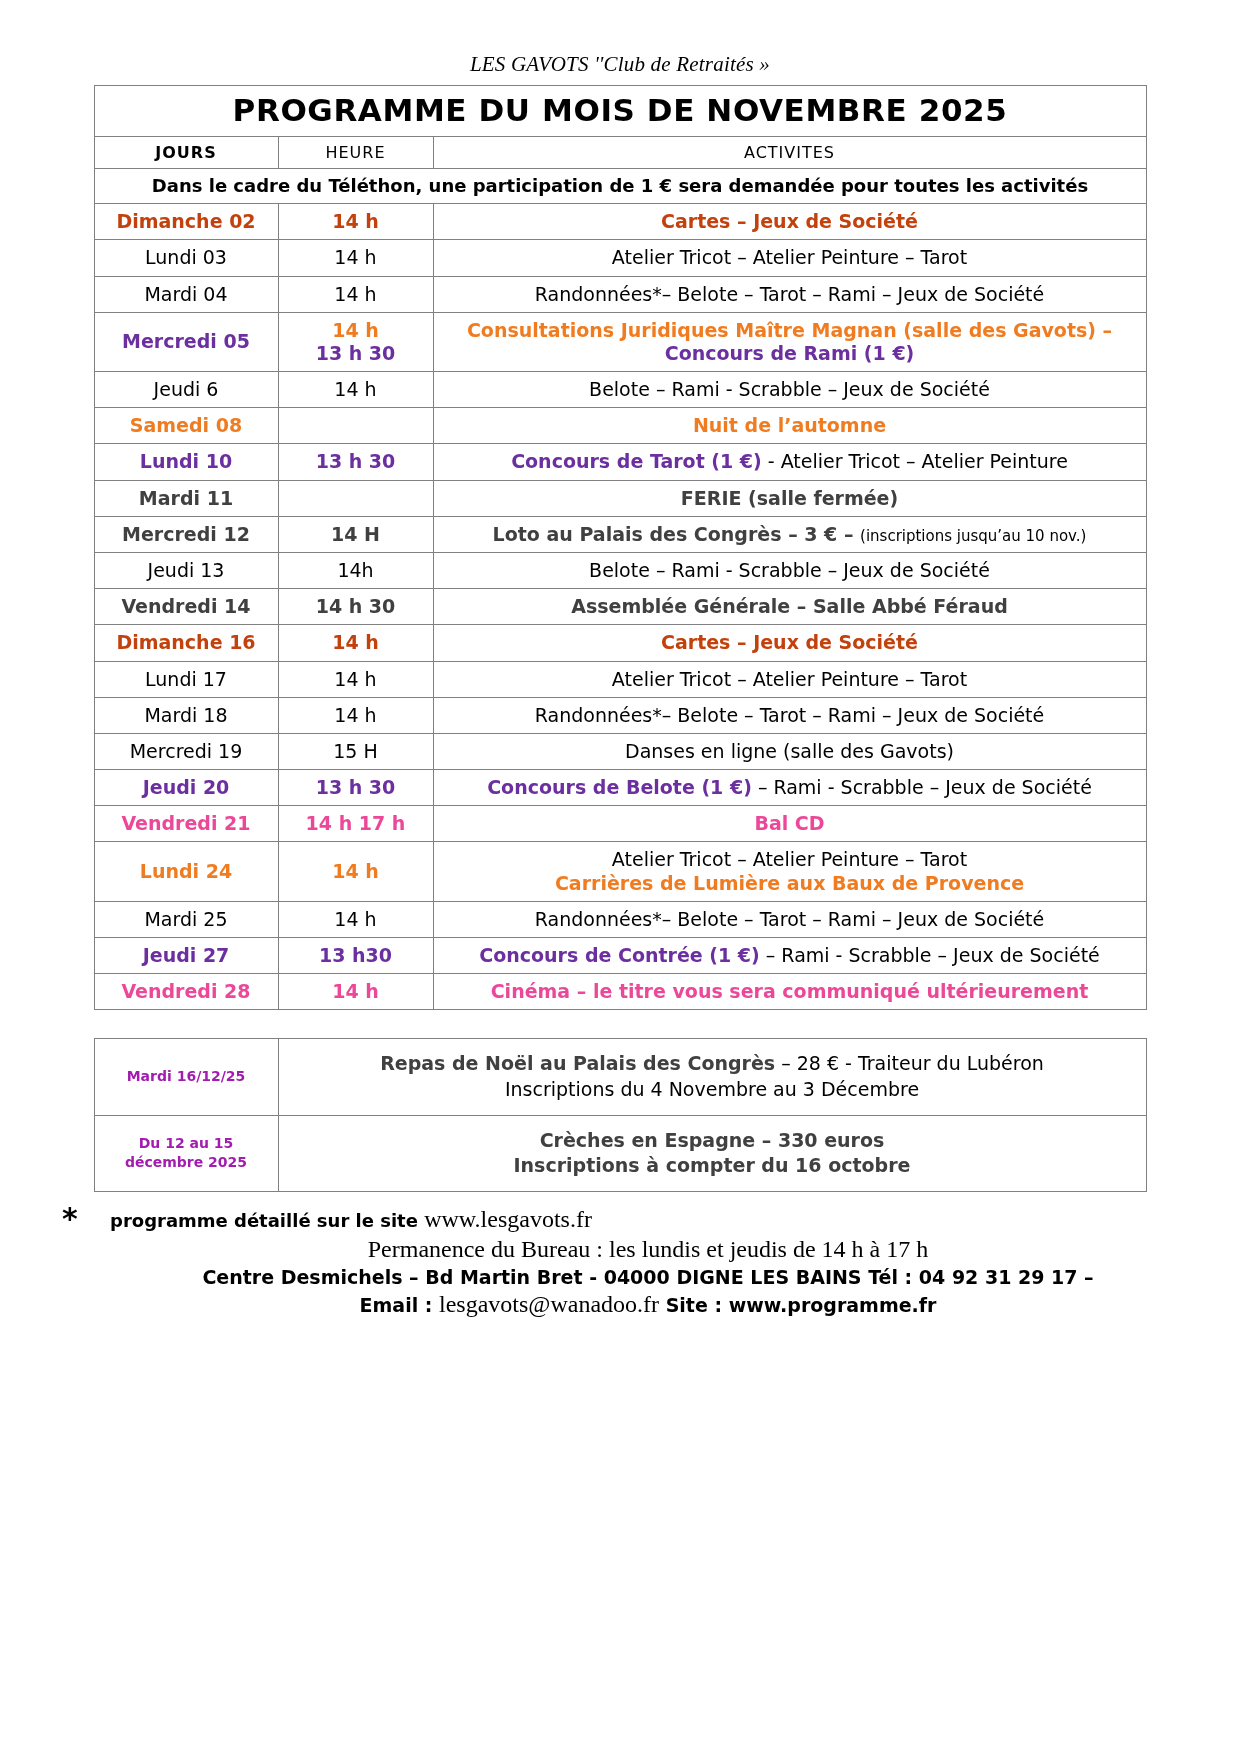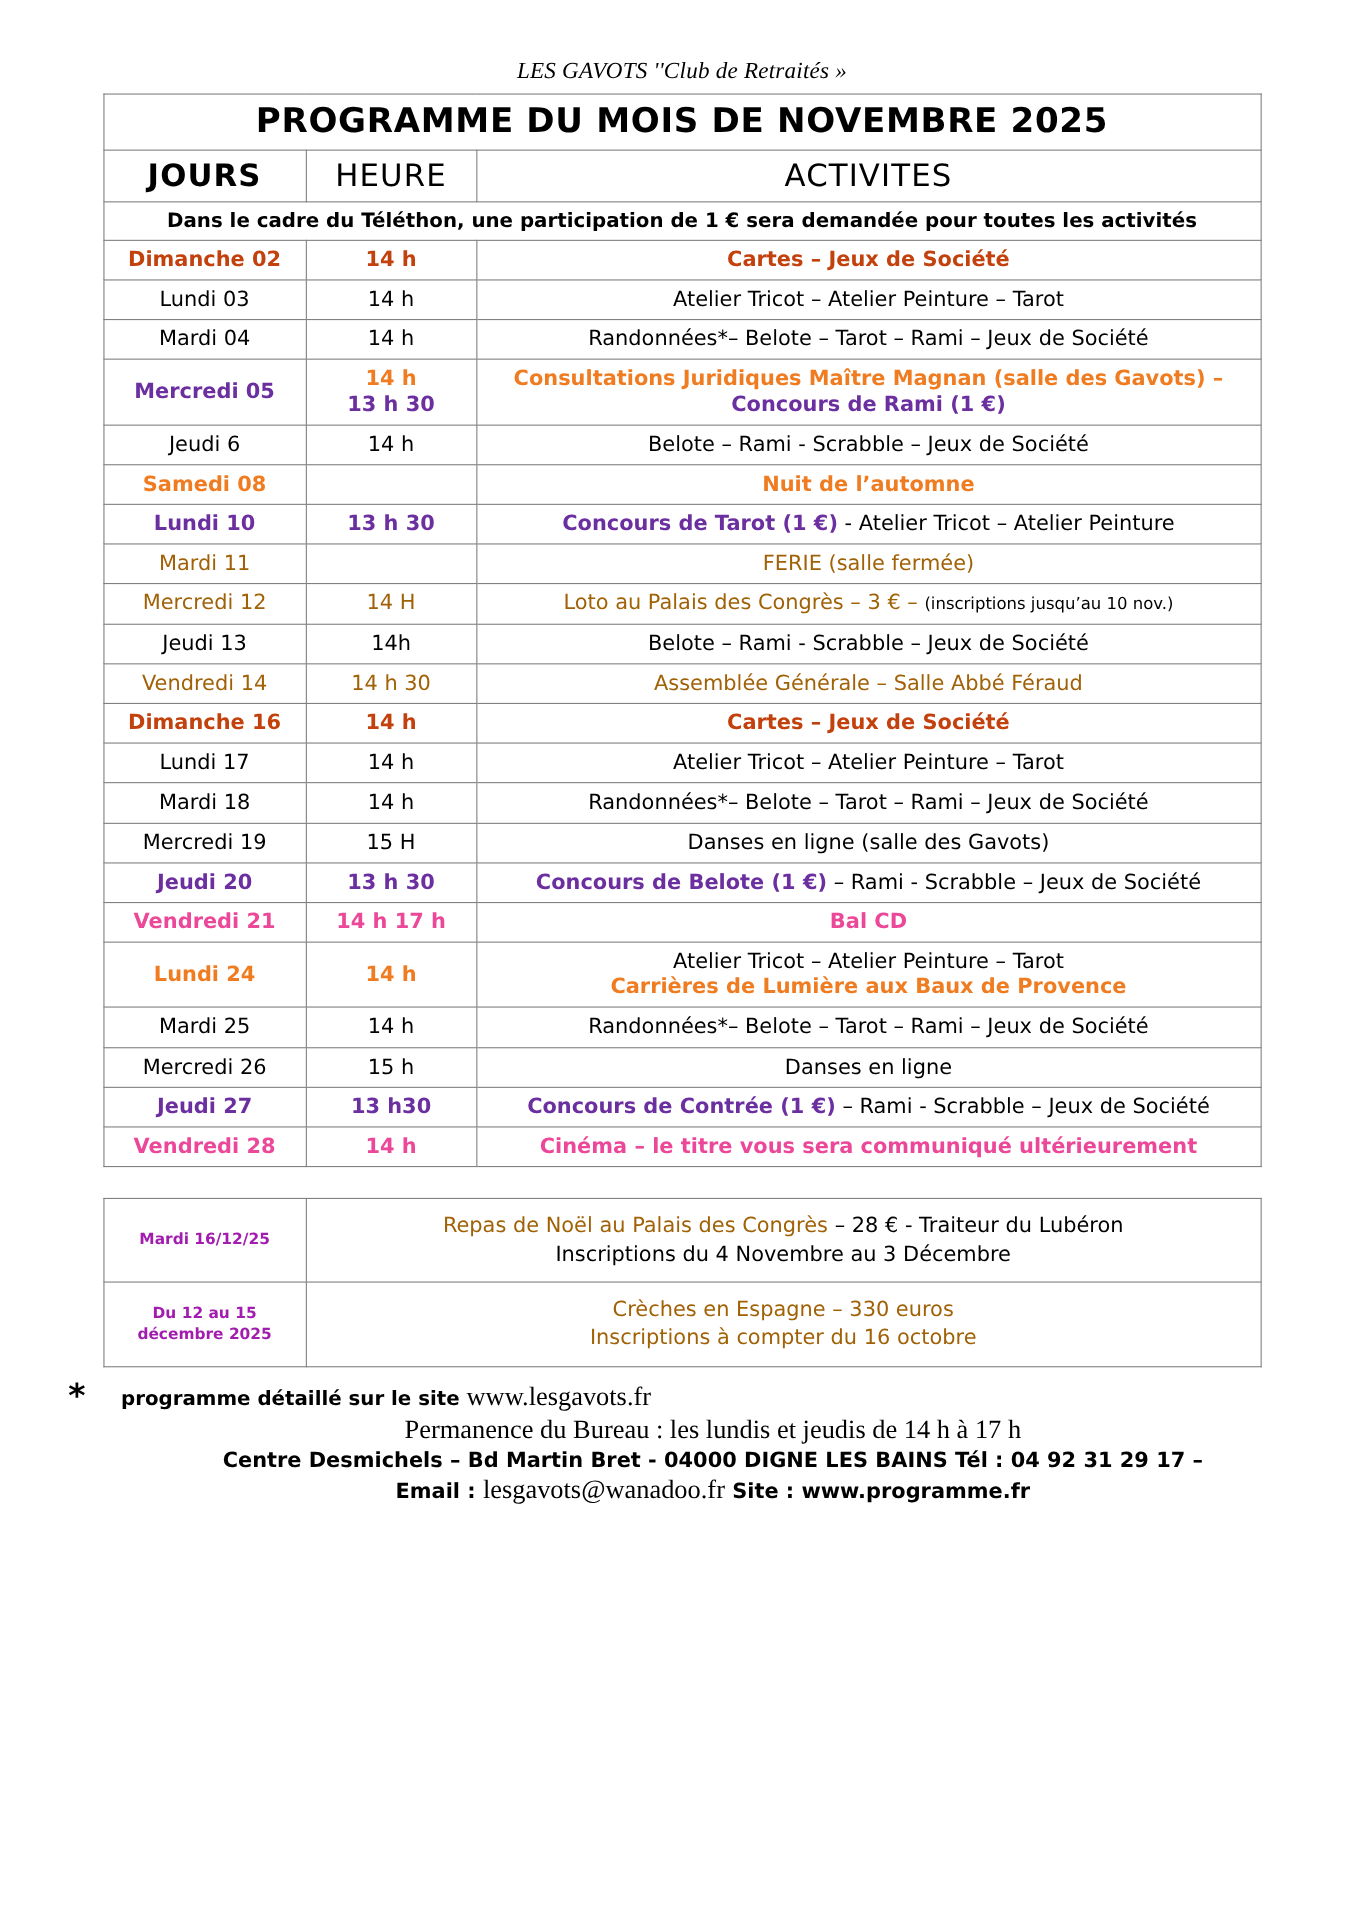--- a/index.html
+++ b/index.html
@@ -34,21 +34,21 @@
     text-align:center;
     line-height:1.22;
   }
   .banner-title{
     font-size:31px;
     font-weight:bold;
     letter-spacing:.6px;
     padding:14px 4px 16px 4px;
   }
   .hdr{
-    font-size:28px;
+    font-size:16px;
     padding:14px 4px;
   }
   .hdr-jours{font-weight:bold;letter-spacing:1px;}
   .hdr-heure{letter-spacing:1px;}
   .hdr-act{letter-spacing:1px;}
   .telethon{
     font-size:18px;
     font-weight:bold;
     padding:11px 6px 13px 6px;
   }
@@ -58,21 +58,21 @@
 
   .day{font-size:19px;}
   .hour{font-size:19px;}
   .act{font-size:19px;}
   .small{font-size:15px;}
 
   
   .green{color:#c2410c;font-weight:bold;}
   .purple{color:#6b2fa0;font-weight:bold;}
   .orange{color:#f07c21;font-weight:bold;}
-  .red{color:#a16207;font-weight:normal;}
+  .red{color:#404040;font-weight:bold;}
   .blue{color:#ec4899;font-weight:bold;}
   .black{color:#000;font-weight:normal;}
 
   .line2{display:block;}
 
   .tbl2{
     border-collapse:collapse;
     table-layout:fixed;
     margin:28px auto 0 auto;
     width:1053px;
@@ -257,25 +257,20 @@
           <span class="orange line2">Carrières de Lumière aux Baux de Provence</span>
         </td>
       </tr>
 
       <tr>
         <td class="day">Mardi 25</td>
         <td class="hour">14 h</td>
         <td class="act">Randonnées*– Belote – Tarot – Rami – Jeux de Société</td>
       </tr>
 
-      <tr>
-        <td class="day">Mercredi 26</td>
-        <td class="hour">15 h</td>
-        <td class="act">Danses en ligne</td>
-      </tr>
 
       <tr>
         <td class="day purple">Jeudi 27</td>
         <td class="hour purple">13 h30</td>
         <td class="act">
           <span class="purple">Concours de Contrée (1 €)</span><span class="black"> – Rami - Scrabble – Jeux de Société</span>
         </td>
       </tr>
 
       <tr>

